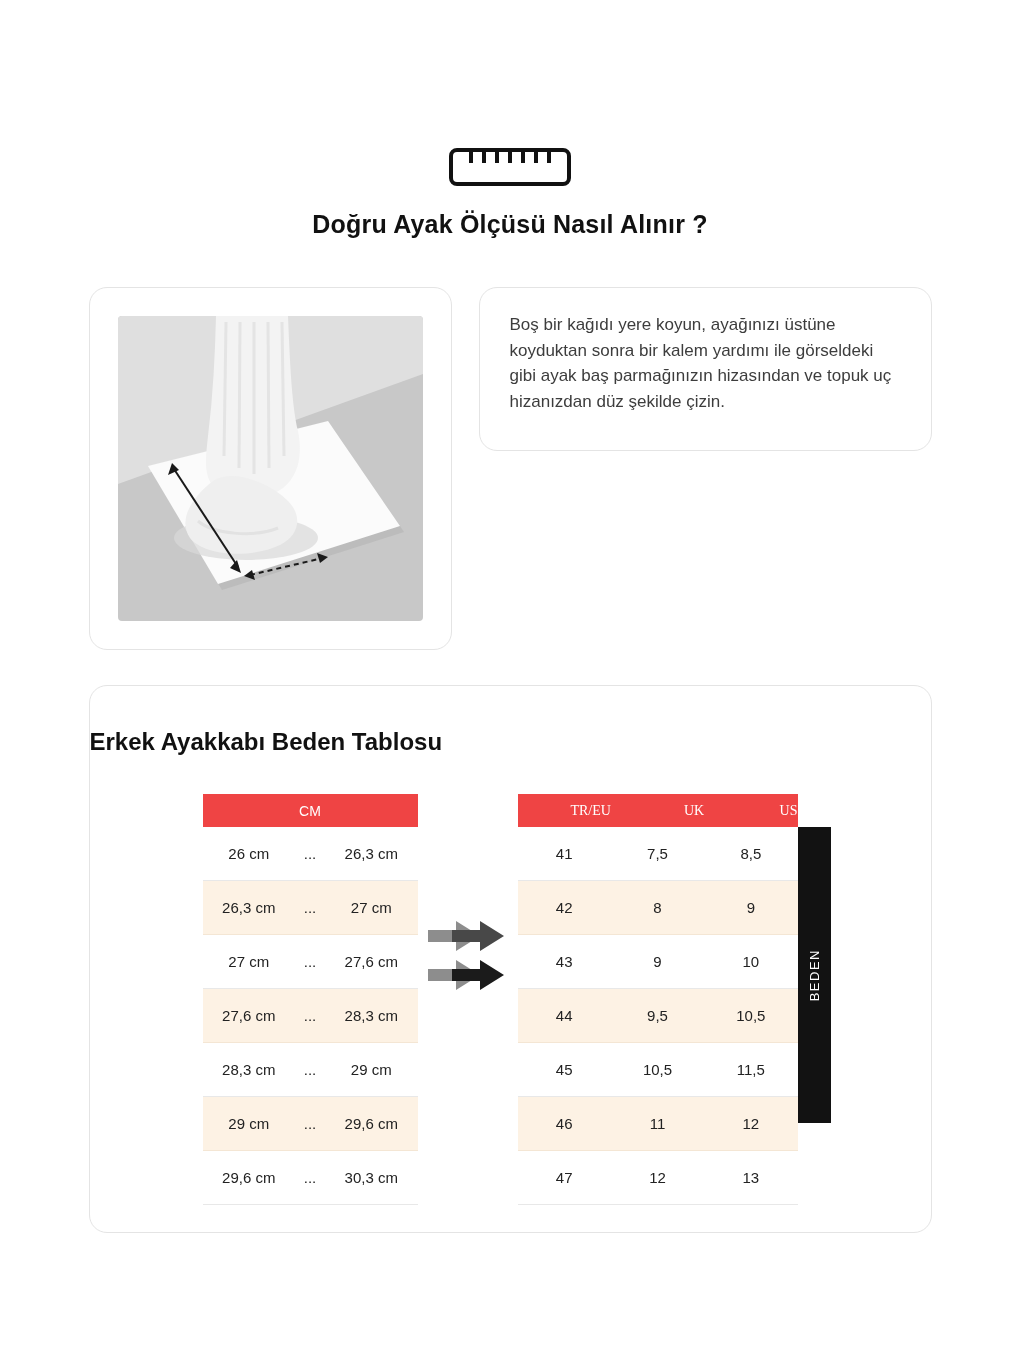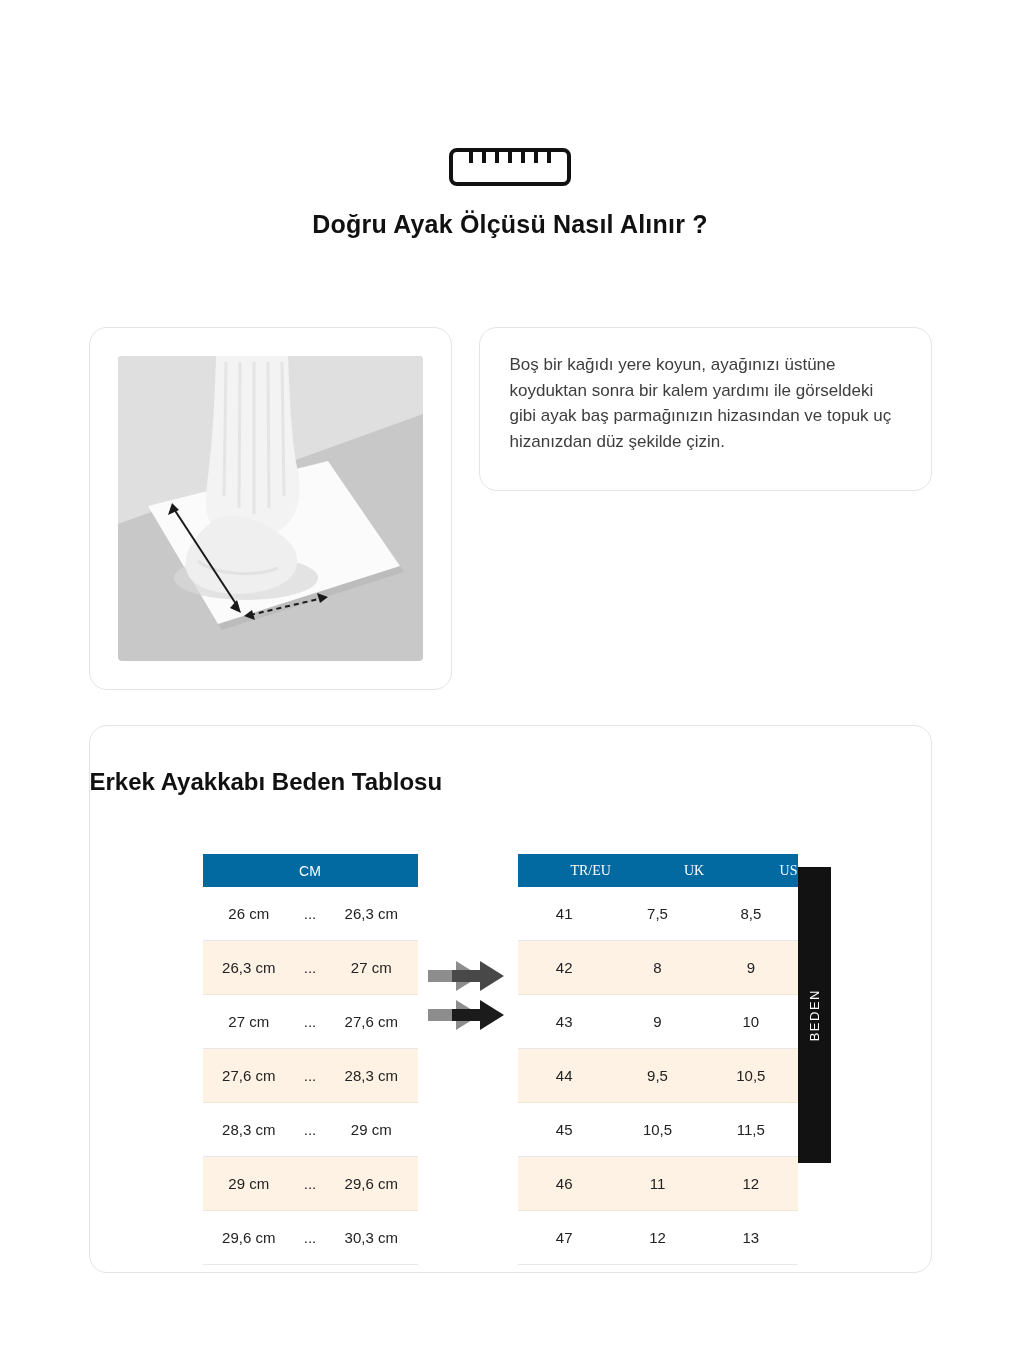--- a/index.html
+++ b/index.html
@@ -29,21 +29,20 @@
   .cards-row {
     width: 843px;
     margin: 48px auto 0;
     display: flex;
     gap: 27px;
   }
   .card {
     border: 1px solid #e4e4e4;
     border-radius: 18px;
     background: #fff;
-    margin-top: 40px;
   }
   .photo-card {
     width: 363px;
     height: 363px;
     padding: 28px;
     flex: 0 0 363px;
   }
   .photo-card svg { display: block; border-radius: 4px; }
   .right-col {
     flex: 1;
@@ -92,27 +91,26 @@
     width: 215px;
   }
   .intl-table {
     position: absolute;
     left: 428px;
     top: 108px;
     width: 280px;
   }
   .thead {
     height: 33px;
-    background: #0369a1;
+    background: #ef4444;
     color: #ffffff;
     font-size: 14px;
     display: flex;
     align-items: center;
     justify-content: center;
-    margin-top: 20px;
   }
   .thead-cols {
     display: grid;
     grid-template-columns: repeat(3, 1fr);
     width: 100%;
     text-align: right;
     font-family: Liberation Serif, serif;
   }
   .trow {
     height: 54px;

